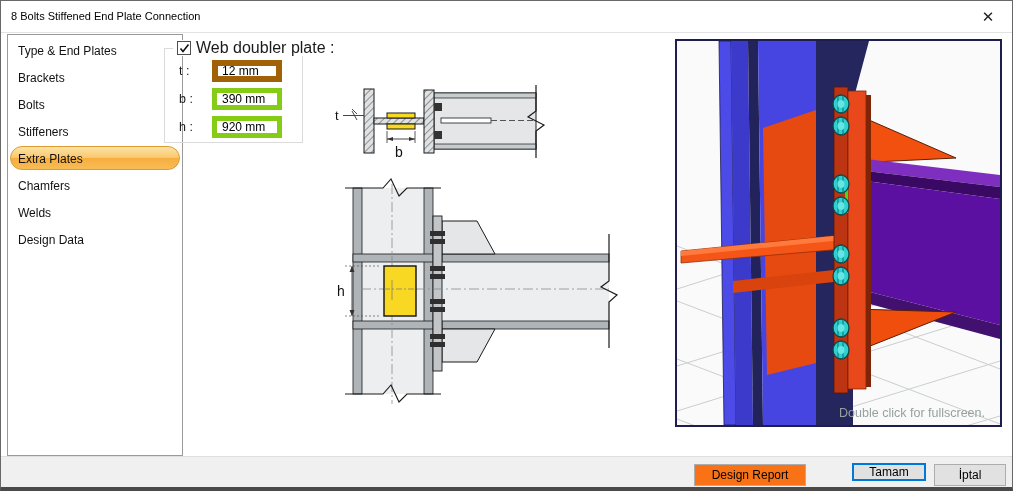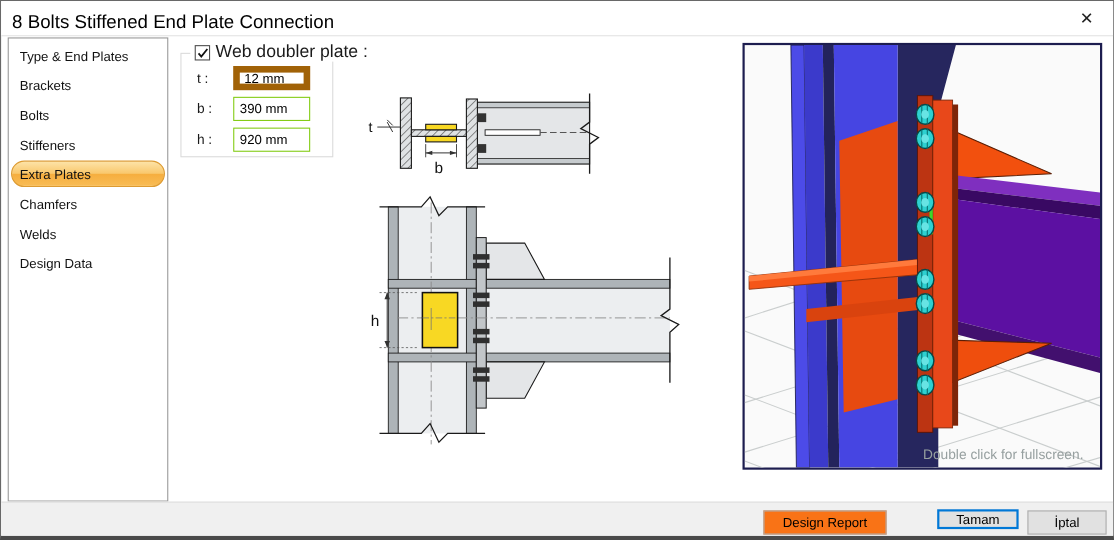--- a/index.html
+++ b/index.html
@@ -8,46 +8,46 @@
 
   .dialog {
     position:relative; width:1013px; height:491px; background:#fff;
     border:1px solid #686868; border-bottom:4px solid #4a4a4a;
     overflow:hidden; font-size:12px; color:#1a1a1a;
   }
 
   
   .titlebar { position:absolute; left:0; top:0; right:0; height:32px; background:#fff;
               border-bottom:1px solid #e3e3e3; }
-  .titlebar .title { position:absolute; left:10px; top:9px; font-size:17px; color:#000; }
+  .titlebar .title { position:absolute; left:10px; top:9px; font-size:11px; color:#000; }
   .close-btn { position:absolute; right:10px; top:4px; width:28px; height:24px;
                display:flex; align-items:center; justify-content:center;
                font-size:15px; color:#222; cursor:pointer; }
 
   
-  .sidebar { position:absolute; left:6px; top:33px; width:146px; height:422px;
+  .sidebar { position:absolute; left:6px; top:33px; width:176px; height:422px;
              background:#fff; border:1px solid #9a9a9a; padding-top:3px; }
   .side-item { height:24px; line-height:24px; margin:0 2px 3px 2px; padding-left:7px;
                font-size:12px; color:#111; cursor:pointer; border:1px solid transparent; }
   .side-item.selected {
      background:linear-gradient(to bottom,#fde3a7 0%,#f9c86d 48%,#f6ae3f 52%,#f8bc55 100%);
      border:1px solid #dd9b32; border-radius:12px; }
 
   
   .groupbox { position:absolute; left:163px; top:47px; width:139px; height:95px;
               border:1px solid #dbdbdb; }
   .gb-caption { position:absolute; top:-9px; left:8px; background:#fff; padding:0 4px;
                 display:flex; align-items:center; gap:5px; height:16px; }
   .checkbox { width:14px; height:14px; background:#fff; border:1px solid #4f4f4f;
               display:flex; align-items:center; justify-content:center; cursor:pointer; }
   .gb-caption span { font-size:16px; white-space:nowrap; }
   .frow { position:absolute; left:0; width:100%; height:22px; }
   .frow .flabel { position:absolute; left:14px; top:4px; font-size:12.5px; }
   .frow input { position:absolute; left:47px; top:0; width:70px; height:22px;
-                border:1px solid #84cc16; font:12px "Liberation Sans",sans-serif;
+                border:5px solid #84cc16; font:12px "Liberation Sans",sans-serif;
                 padding:1px 5px; color:#000; background:#fff; outline:none; }
   .frow input.focused { border:6px solid #a16207; padding:0 4px; }
 
   .diag { position:absolute; }
 
   
   .viewport { position:absolute; left:674px; top:38px; width:327px; height:388px;
               border:2px solid #1d1d4f; background:#fafafa; cursor:pointer; }
 
   

